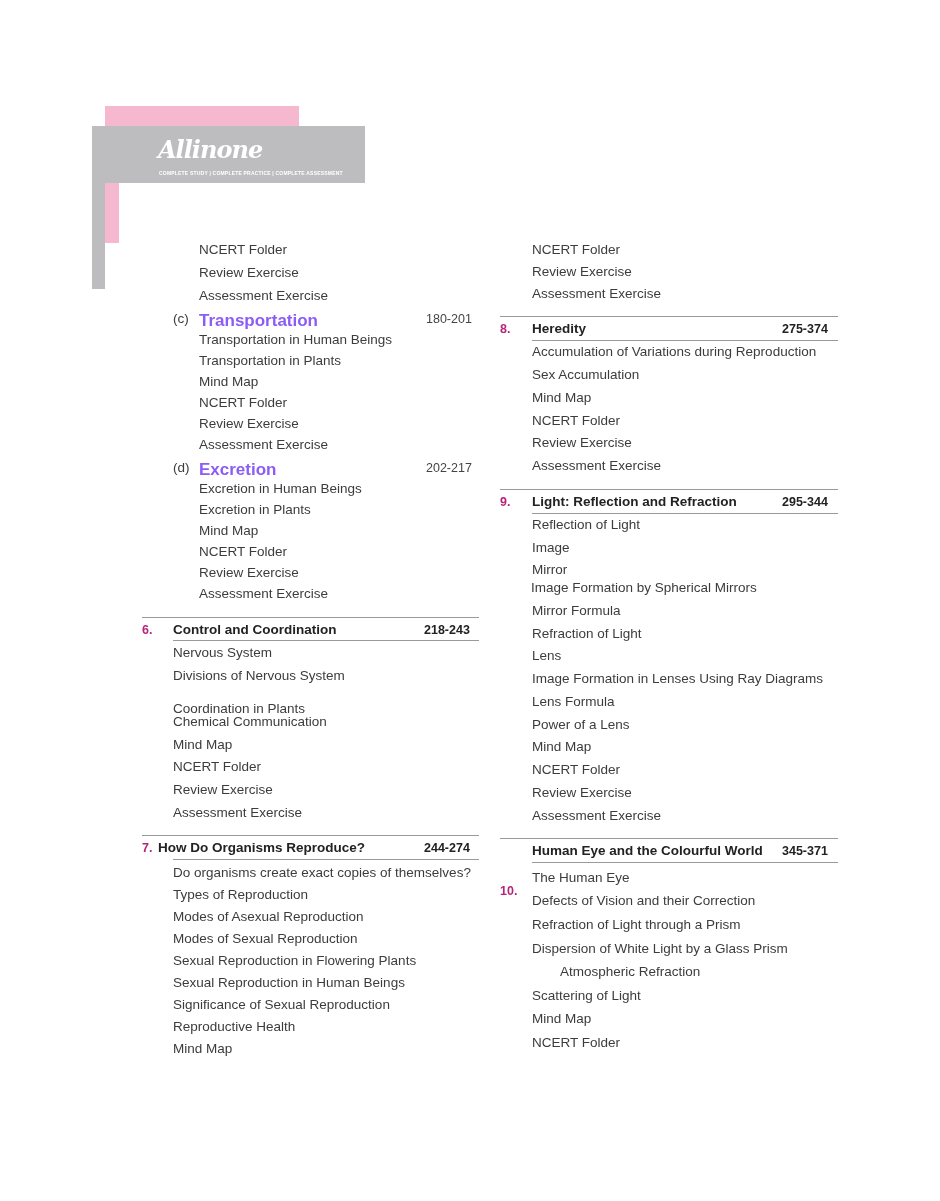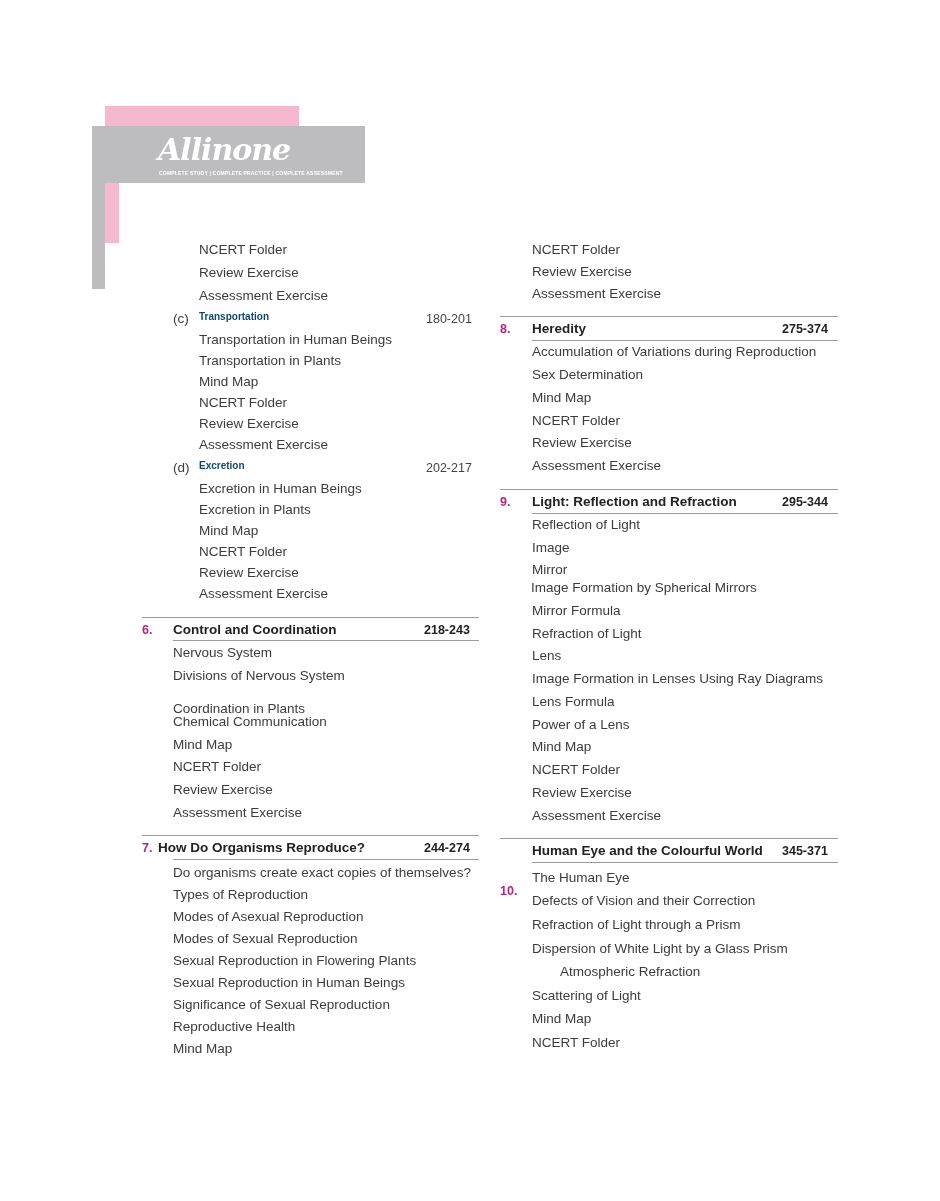--- a/index.html
+++ b/index.html
@@ -1,25 +1,25 @@
 <!DOCTYPE html>
 <html><head>
 <meta charset="utf-8">
 <style>
   html,body{margin:0;padding:0;background:#fff;}
   body{width:940px;height:1201px;position:relative;overflow:hidden;font-family:"Liberation Sans",sans-serif;color:#333;}
   .pink-top{position:absolute;left:105px;top:106px;width:194px;height:22px;background:#f6b8cf;}
   .grey-band{position:absolute;left:92px;top:126px;width:273px;height:57px;background:#bdbdbf;}
   .pink-side{position:absolute;left:105px;top:183px;width:14px;height:60px;background:#f6b8cf;}
   .grey-side{position:absolute;left:92px;top:183px;width:13px;height:106px;background:#bdbdbf;}
-  .logo{position:absolute;left:158px;top:131px;color:#fff;font-family:"DejaVu Serif",serif;font-weight:bold;font-style:italic;font-size:30px;letter-spacing:-1px;line-height:38px;}
+  .logo{position:absolute;left:158px;top:131px;color:#fff;font-family:"DejaVu Serif",serif;font-weight:bold;font-style:italic;font-size:24px;letter-spacing:-1px;line-height:38px;}
   .tagline{position:absolute;left:159px;top:170px;color:#fff;font-size:5px;font-weight:bold;letter-spacing:0.2px;}
   .line{position:absolute;font-size:13.5px;color:#3c3c3c;white-space:nowrap;line-height:16px;}
   .sub-label{position:absolute;font-size:13.5px;color:#3c3c3c;}
-  .sub-title{position:absolute;font-size:10px;font-weight:bold;color:#0c4a6e;}
+  .sub-title{position:absolute;font-size:17px;font-weight:bold;color:#8b5cf6;}
   .pages{position:absolute;font-size:12.5px;color:#444;}
   .rule{position:absolute;height:1px;background:#9a9a9a;}
   .ch-num{position:absolute;font-size:12.5px;font-weight:bold;color:#b5267a;}
   .ch-title{position:absolute;font-size:13.5px;font-weight:bold;color:#222;white-space:nowrap;}
   .ch-pages{position:absolute;font-size:12.5px;font-weight:bold;color:#222;}
 </style>
 </head>
 <body>
 
 <div class="pink-top"></div>
@@ -85,21 +85,21 @@
 <div class="line" style="left:532px;top:242px">NCERT Folder</div>
 <div class="line" style="left:532px;top:264px">Review Exercise</div>
 <div class="line" style="left:532px;top:286px">Assessment Exercise</div>
 
 <div class="rule" style="left:500px;top:316px;width:338px"></div>
 <div class="ch-num" style="left:500px;top:322px">8.</div>
 <div class="ch-title" style="left:532px;top:321px">Heredity</div>
 <div class="ch-pages" style="left:782px;top:322px">275-374</div>
 <div class="rule" style="left:532px;top:340px;width:306px"></div>
 <div class="line" style="left:532px;top:344px">Accumulation of Variations during Reproduction</div>
-<div class="line" style="left:532px;top:367px">Sex Determination</div>
+<div class="line" style="left:532px;top:367px">Sex Accumulation</div>
 <div class="line" style="left:532px;top:390px">Mind Map</div>
 <div class="line" style="left:532px;top:413px">NCERT Folder</div>
 <div class="line" style="left:532px;top:435px">Review Exercise</div>
 <div class="line" style="left:532px;top:458px">Assessment Exercise</div>
 
 <div class="rule" style="left:500px;top:489px;width:338px"></div>
 <div class="ch-num" style="left:500px;top:495px">9.</div>
 <div class="ch-title" style="left:532px;top:494px">Light: Reflection and Refraction</div>
 <div class="ch-pages" style="left:782px;top:495px">295-344</div>
 <div class="rule" style="left:532px;top:513px;width:306px"></div>

